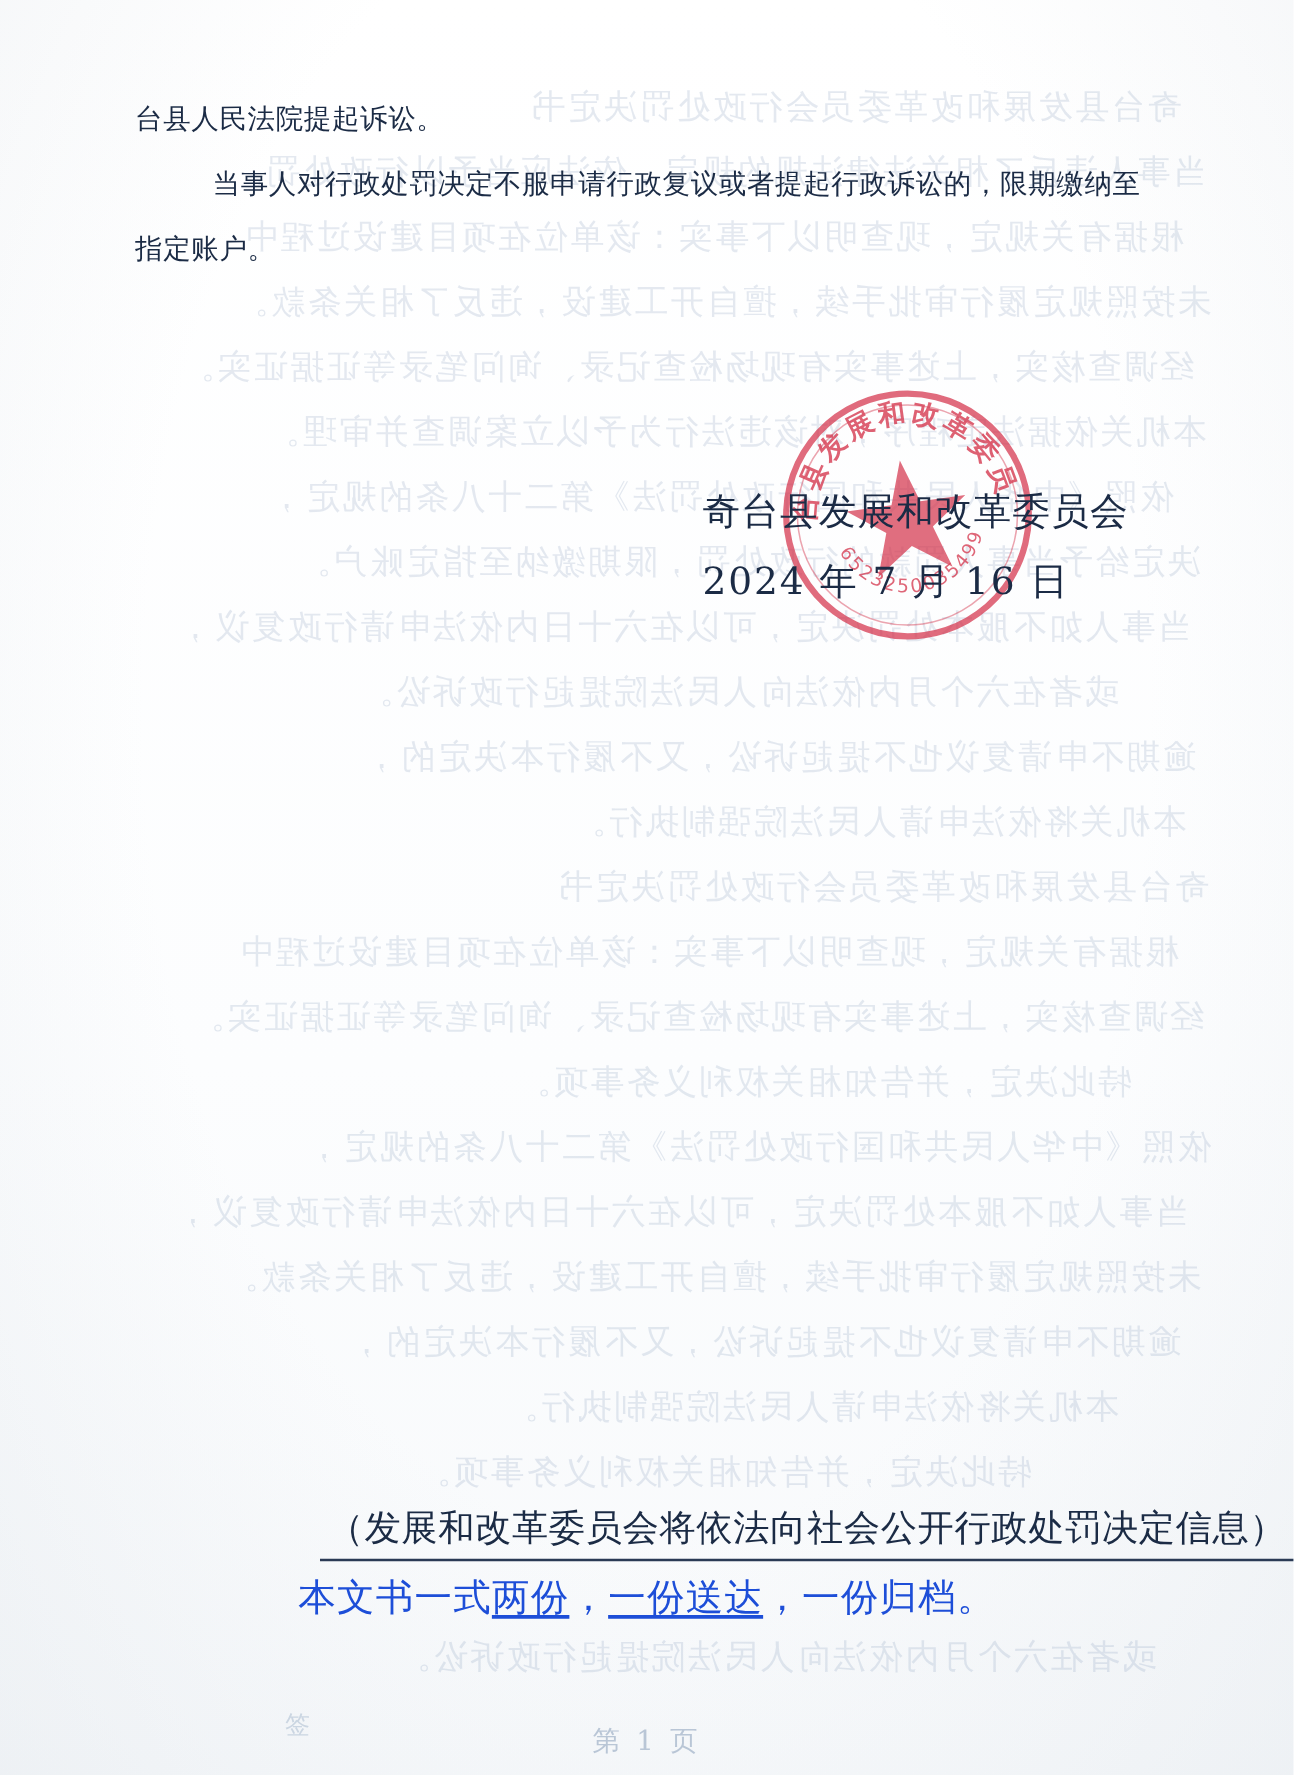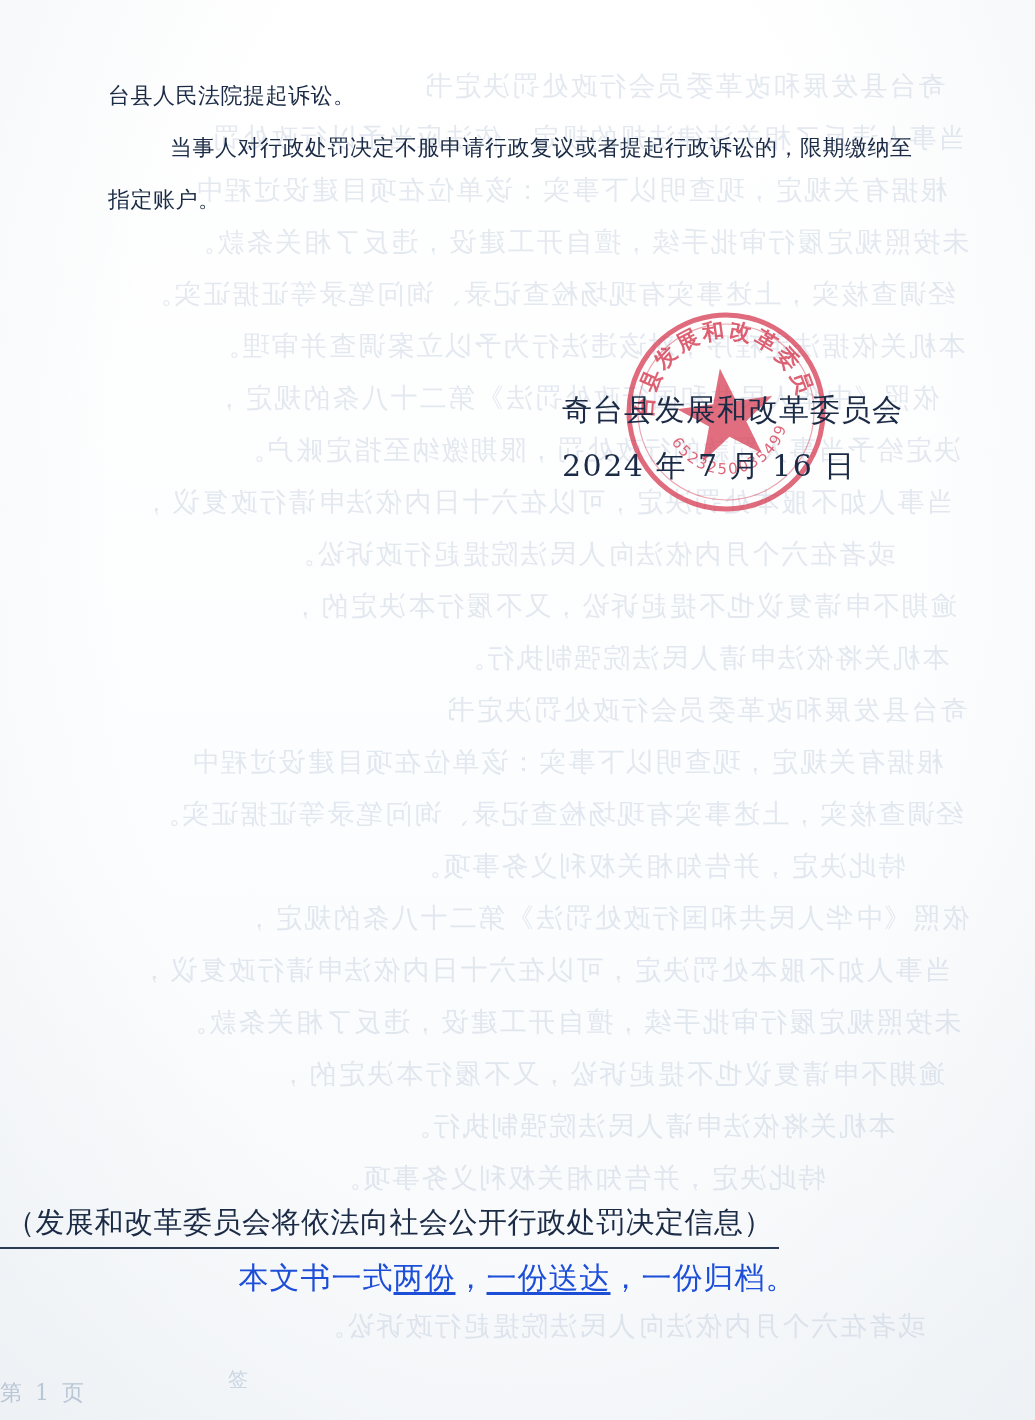--- a/index.html
+++ b/index.html
@@ -93,21 +93,21 @@
     pointer-events: none;
     opacity: 0.88;
   }
   .seal svg { display: block; }
 
   .footer-note {
     position: absolute;
     left: 0;
     top: 1203px;
     width: 1035px;
-    text-align: left;
+    text-align: right;
     font-size: 29px;
     color: #1b2b45;
     letter-spacing: 0.5px;
   }
   .footer-note .underline-band {
     display: inline-block;
     border-bottom: 2px solid #2a3a55;
     padding: 0 6px 4px 6px;
   }
   .copies-line {
@@ -122,20 +122,21 @@
   }
   .copies-line .u {
     text-decoration: underline;
     text-underline-offset: 4px;
   }
   .page-stamp {
     position: absolute;
     left: 0;
     top: 1378px;
     width: 1035px;
+    text-align: center;
     font-size: 22px;
     color: #b9c6d6;
     letter-spacing: 3px;
   }
   .edge-mark {
     position: absolute;
     left: 228px;
     top: 1366px;
     font-size: 20px;
     color: #cbd6e2;

